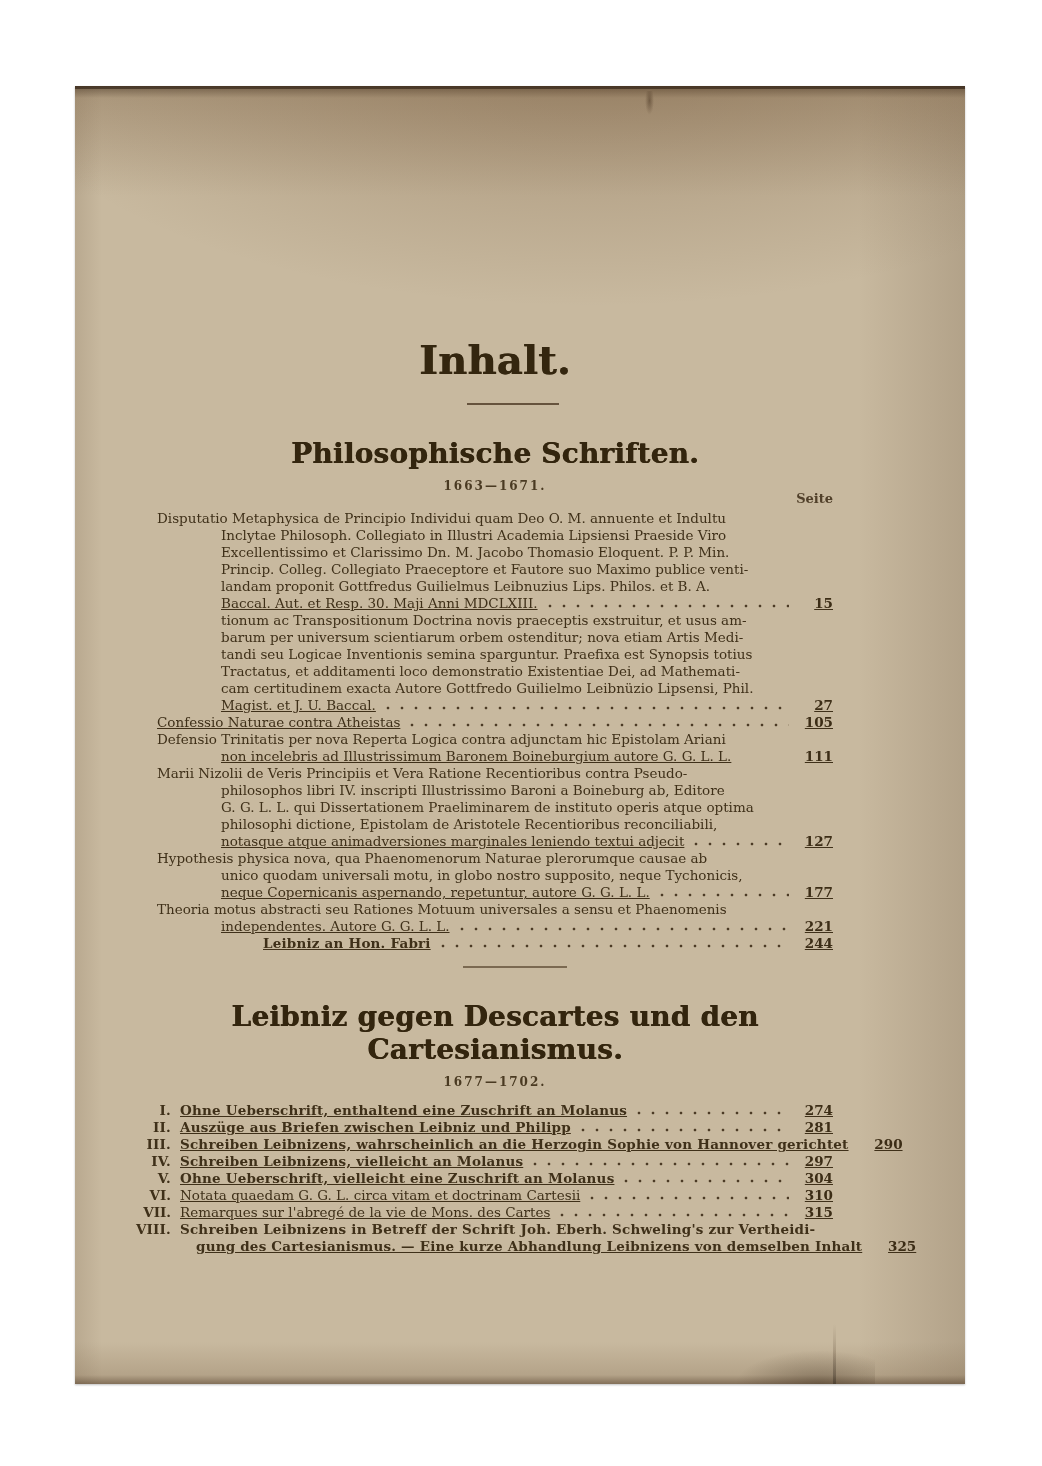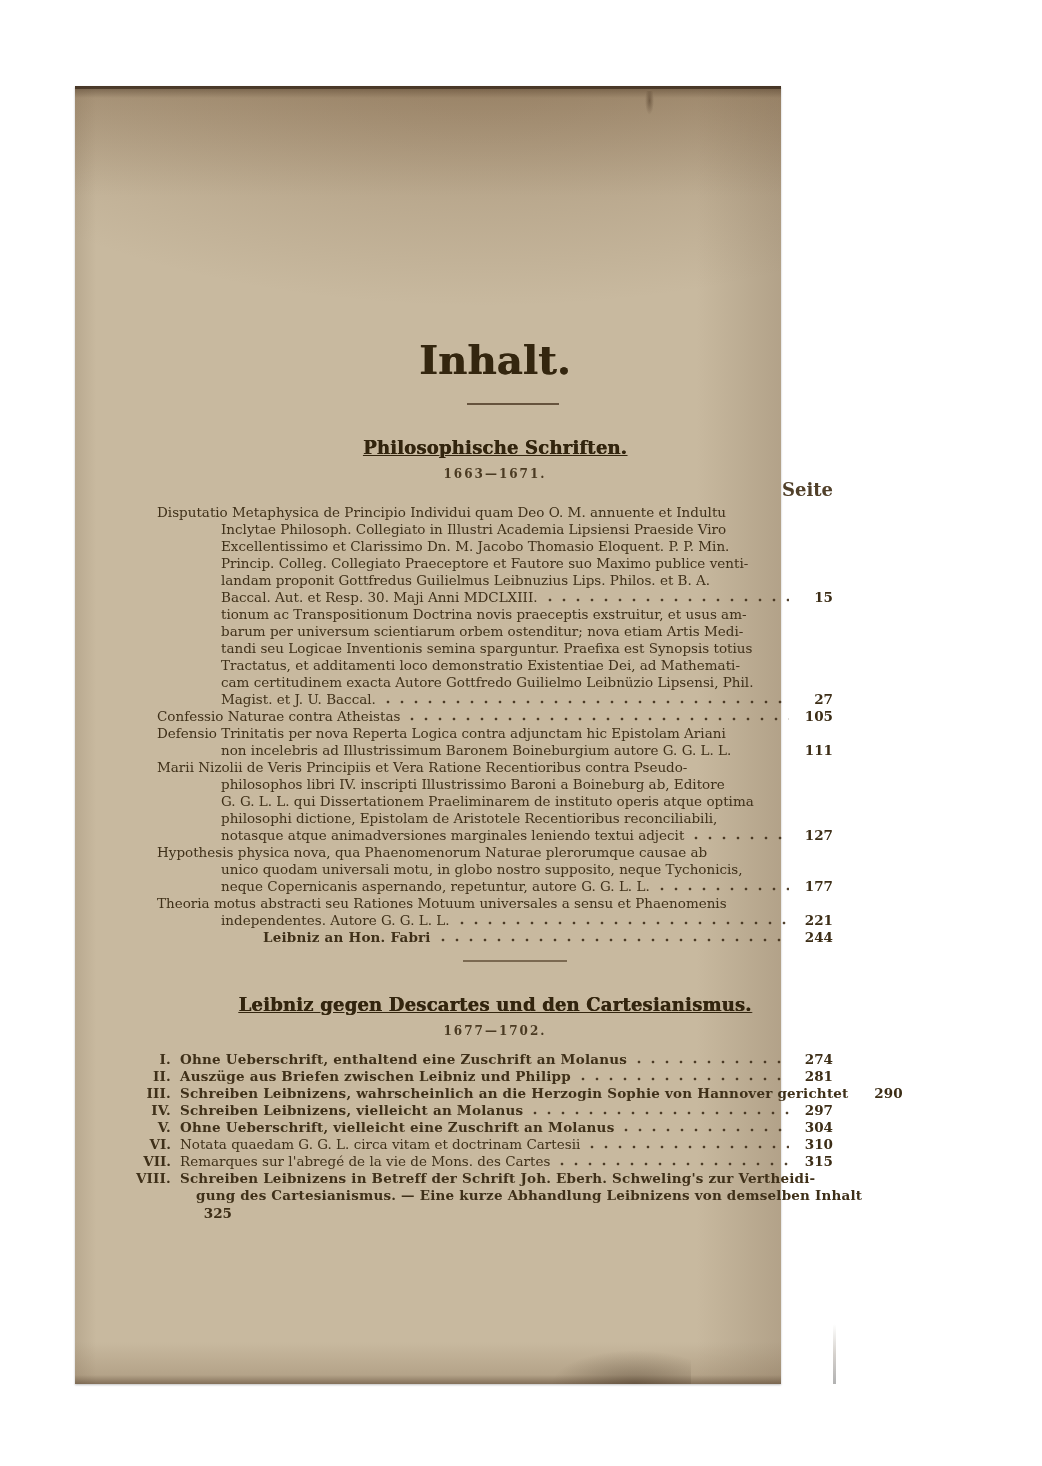--- a/index.html
+++ b/index.html
@@ -8,21 +8,21 @@
     --edge:#3c2c1c;
   }
   html,body{margin:0;padding:0;}
   body{
     width:1042px;height:1466px;position:relative;background:#ffffff;
     font-family:"DejaVu Serif", serif;color:var(--ink);
     overflow:hidden;
   }
   
   .scan{
-    position:absolute;left:75px;top:86px;width:706px;height:1298px;
+    position:absolute;left:75px;top:86px;width:890px;height:1298px;
     background:
       radial-gradient(ellipse 980px 420px at 58% -40px, rgba(110,80,50,0.38), rgba(0,0,0,0) 62%),
       linear-gradient(180deg, rgba(62,42,24,0.62) 0px, rgba(120,92,62,0.30) 12px, rgba(0,0,0,0) 110px),
       linear-gradient(0deg, rgba(74,52,32,0.55) 0px, rgba(110,85,58,0.22) 9px, rgba(0,0,0,0) 42px),
       linear-gradient(90deg, rgba(0,0,0,0) 88%, rgba(92,70,48,0.20) 100%),
       linear-gradient(90deg, rgba(92,70,48,0.14) 0%, rgba(0,0,0,0) 3%),
       var(--paper);
     box-shadow:0 1px 2px rgba(0,0,0,0.25);
   }
   .scan::before{ 
@@ -44,56 +44,55 @@
   
   .content{position:absolute;left:0;top:0;width:100%;padding-top:250px;box-sizing:border-box;}
   .title{
     text-align:center;font-size:40px;font-weight:bold;letter-spacing:2px;
     color:#34260f;width:676px;margin:0 auto 0 82px;
     text-shadow:0.6px 0 0 #34260f;
   }
   .rule1{width:92px;height:2px;background:rgba(70,50,28,0.75);margin:20px auto 0 392px;}
   .sec-heading{
     width:676px;margin:32px auto 0 82px;text-align:center;
-    font-size:18px;font-weight:bold;letter-spacing:0.5px;color:#33250e;
+    font-size:28px;font-weight:bold;letter-spacing:0.5px;color:#33250e;
     text-shadow:0.5px 0 0 #33250e;
-    text-decoration:underline;
   }
   .sec-dates{
     width:676px;margin:9px auto 0 82px;text-align:center;
     font-size:12px;letter-spacing:2px;font-weight:600;color:#4a3a22;
   }
-  .seite-row{width:676px;margin:-2px auto 0 82px;text-align:right;font-size:18px;font-weight:bold;color:#51402a;}
+  .seite-row{width:676px;margin:-2px auto 0 82px;text-align:right;font-size:13px;font-weight:bold;color:#51402a;}
   
   .toc{width:676px;margin:4px 0 0 82px;font-size:13.5px;line-height:17px;color:#3f3019;}
   .entry{margin:0;}
   .eline{display:block;}
   .eline.cont{padding-left:64px;}
-  .eline.last{display:flex;align-items:baseline;}
+  .eline.last{display:flex;align-items:baseline;text-decoration:underline;}
   .txt{white-space:nowrap;}
   .fr{font-weight:bold;letter-spacing:0.2px;}
   .leader{
     flex:1;height:12px;align-self:flex-end;margin:0 8px 1px 10px;
     background-image:radial-gradient(circle at 2px 7px, rgba(62,45,24,0.9) 1.1px, rgba(0,0,0,0) 1.7px);
     background-size:14px 12px;background-repeat:repeat-x;
   }
   .leader.none{background:none;}
   .pg{min-width:36px;text-align:right;font-weight:600;color:#3c2d16;}
   
   .entry.bei1 .ebody{padding-left:66px;}
   .entry.bei2 .ebody{padding-left:106px;}
   
   .rule2{width:104px;height:2px;background:rgba(72,52,30,0.6);margin:14px auto 0 388px;}
   .heading2-wrap{}
   
   .toc2{width:698px;margin:13px 0 0 60px;font-size:13.5px;line-height:17px;color:#3f3019;}
   .toc2 .entry{display:flex;align-items:baseline;}
   .toc2 .rn{flex:none;width:36px;text-align:right;margin-right:9px;font-weight:bold;}
   .toc2 .ebody{flex:1;min-width:0;}
-  .toc2 .eline.cont{padding-left:16px;flex-direction:column;}
+  .toc2 .eline.cont{padding-left:16px;}
 </style>
 </head>
 <body>
 
 <div class="scan">
   <div class="top-mark"></div>
   <div class="crease"></div>
   <div class="corner-shadow"></div>
 
   <div class="content">

